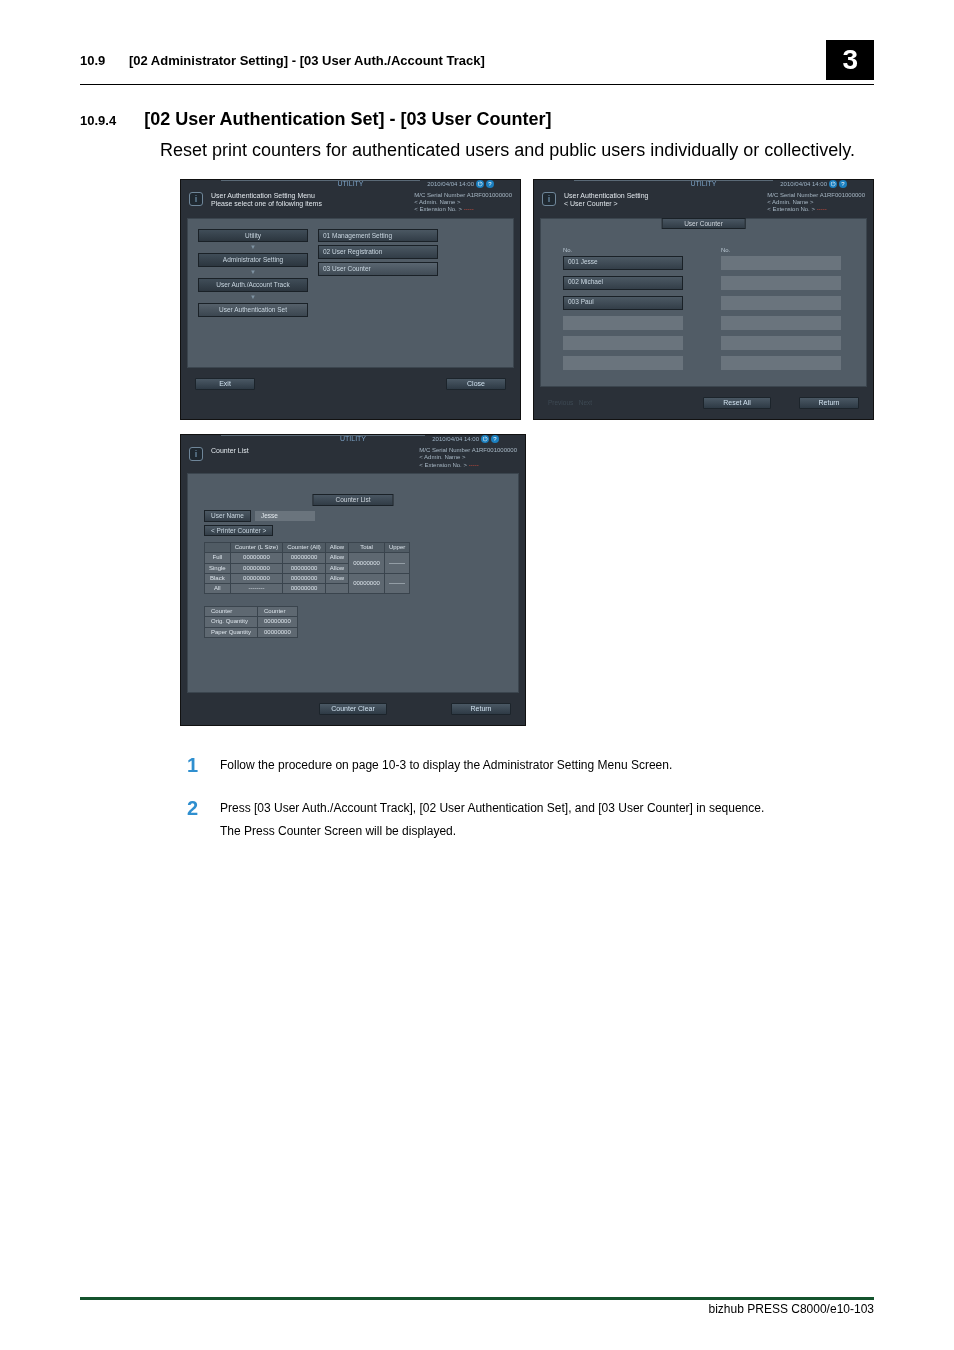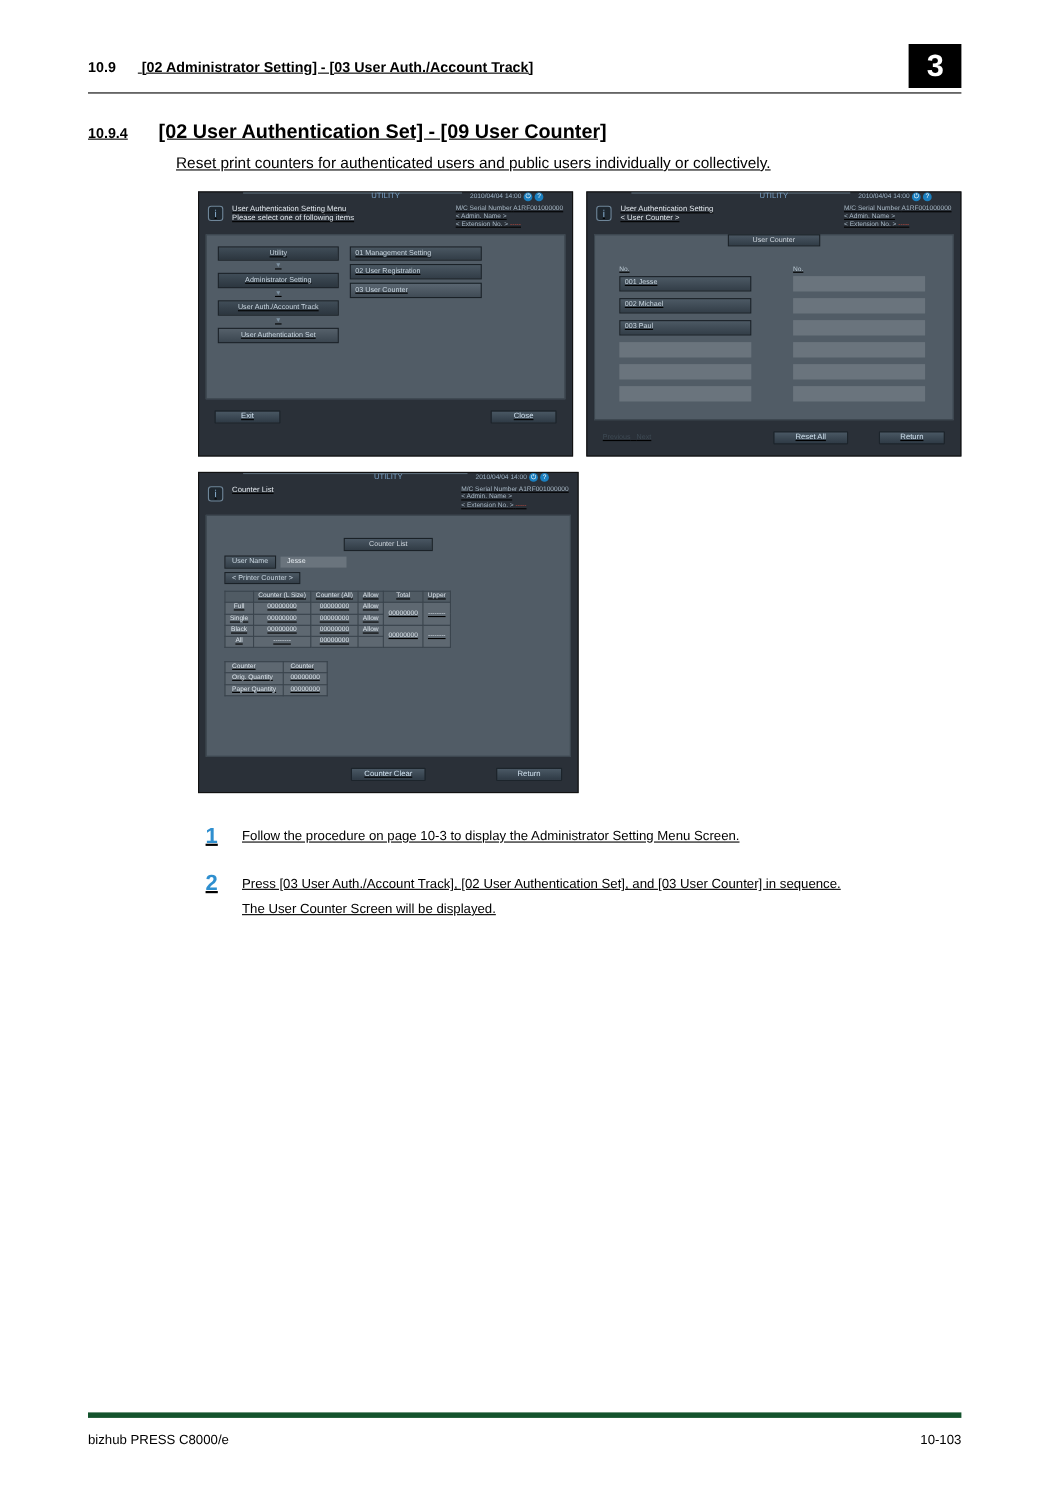--- a/index.html
+++ b/index.html
@@ -1,25 +1,25 @@
 <!DOCTYPE html>
 <html><head>
 <meta charset="utf-8">
 <style>
   * { margin:0; padding:0; box-sizing:border-box; font-family:Arial, Helvetica, sans-serif; }
   body { background:#fff; width:954px; height:1350px; position:relative; color:#000; }
-  .page { padding:40px 80px 0 80px;text-decoration:underline; }
+  .page { padding:40px 80px 0 80px; }
   .hdr { display:flex; align-items:center; border-bottom:1px solid #000; padding-bottom:4px; margin-bottom:24px; }
   .hdr-left { font-size:13px; font-weight:bold; flex:1; }
   .hdr-num { display:inline-block; margin-right:20px; }
   .chapnum { background:#000; color:#fff; font-size:28px; font-weight:bold; padding:4px 16px; }
   .sec-row { display:flex; align-items:baseline; gap:28px; margin-bottom:10px; }
   .sec-no { font-size:13px; font-weight:bold;text-align:right; }
   .sec-ttl { font-size:18px; font-weight:bold; }
-  .sec-desc { font-size:14px; margin-left:80px; margin-bottom:18px; }
+  .sec-desc { font-size:18px; margin-left:80px; margin-bottom:18px; }
   .shots { margin-left:100px; }
   .shots-row { display:flex; gap:12px; margin-bottom:14px; }
 
   
   .scr { width:346px; background:#2a3038; border:1px solid #111; font-size:7px; color:#cfd6dd; line-height:1.2; }
   .scr-top { display:flex; align-items:center; padding:4px 6px; position:relative; }
   .scr-top::before { content:""; position:absolute; top:0; left:40px; right:100px; height:1px; background:#5b6a77; }
   .scr-utility { position:absolute; left:50%; transform:translateX(-50%); top:0; color:#7aa0c4; font-size:7px; }
   .scr-dt { position:absolute; right:26px; top:0; font-size:6px; color:#9fb4c6; }
   .scr-dt .b { display:inline-block; width:8px; height:8px; border-radius:50%; background:#1b7fbf; color:#fff; text-align:center; line-height:8px; font-size:6px; margin-left:2px; }
@@ -67,37 +67,37 @@
   .tbl2 td { border:1px solid #3a444d; background:#5e6871; color:#dbe3ea; font-size:6px; padding:1px 6px; }
   .scr3 .scr-footer { display:flex; justify-content:center; position:relative; }
   .scr3 .ret { position:absolute; right:14px; }
 
   
   .steps { margin-left:100px; margin-top:28px; }
   .step { display:flex; gap:22px; margin-bottom:20px; align-items:flex-start; }
   .step-n { color:#2f8fcf; font-size:20px; font-weight:bold; width:18px; text-align:right; flex:none; }
   .step-t { font-size:12px; line-height:1.9; }
 
-  .footer { position:absolute; bottom:34px; left:80px; right:80px; border-top:5px solid #14532d; padding-top:13px; display:flex; justify-content:space-between; font-size:12px; }
+  .footer { position:absolute; bottom:34px; left:80px; right:80px; border-top:3px solid #14532d; padding-top:2px; display:flex; justify-content:flex-end; font-size:12px; }
 </style>
 </head>
 <body>
 
 <div class="page">
   <div class="hdr">
     <div class="hdr-left">
       <span class="hdr-num">10.9</span>
       <span>[02 Administrator Setting] - [03 User Auth./Account Track]</span>
     </div>
     <div class="chapnum">3</div>
   </div>
 
   <div class="sec-row">
     <div class="sec-no">10.9.4</div>
-    <div class="sec-ttl">[02 User Authentication Set] - [09 User Counter]</div>
+    <div class="sec-ttl">[02 User Authentication Set] - [03 User Counter]</div>
   </div>
   <div class="sec-desc">Reset print counters for authenticated users and public users individually or collectively.</div>
 
   <div class="shots">
     <div class="shots-row">
 
       <div class="scr">
         <div class="scr-top">
           <span class="scr-utility">UTILITY</span>
           <span class="scr-dt"><span>2010/04/04 14:00</span><span class="b">⏻</span><span class="b">?</span></span>
@@ -278,21 +278,21 @@
 
   <div class="steps">
     <div class="step">
       <div class="step-n">1</div>
       <div class="step-t">Follow the procedure on page 10-3 to display the Administrator Setting Menu Screen.</div>
     </div>
     <div class="step">
       <div class="step-n">2</div>
       <div class="step-t">
         <div>Press [03 User Auth./Account Track], [02 User Authentication Set], and [03 User Counter] in sequence.</div>
-        <div>The User Counter Screen will be displayed.</div>
+        <div>The Press Counter Screen will be displayed.</div>
       </div>
     </div>
   </div>
 
 </div>
 
 <div class="footer">
   <span>bizhub PRESS C8000/e</span>
   <span>10-103</span>
 </div>

